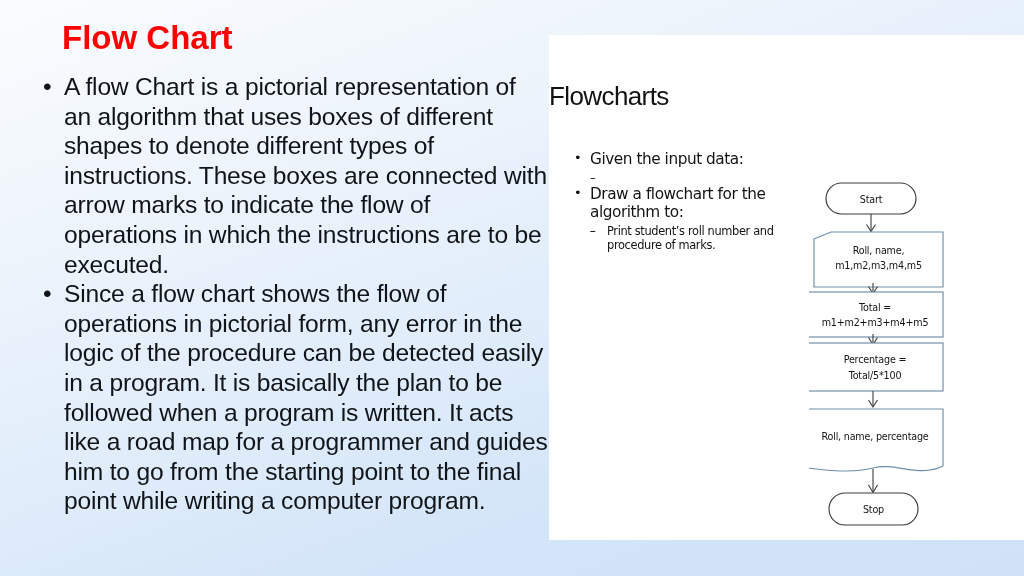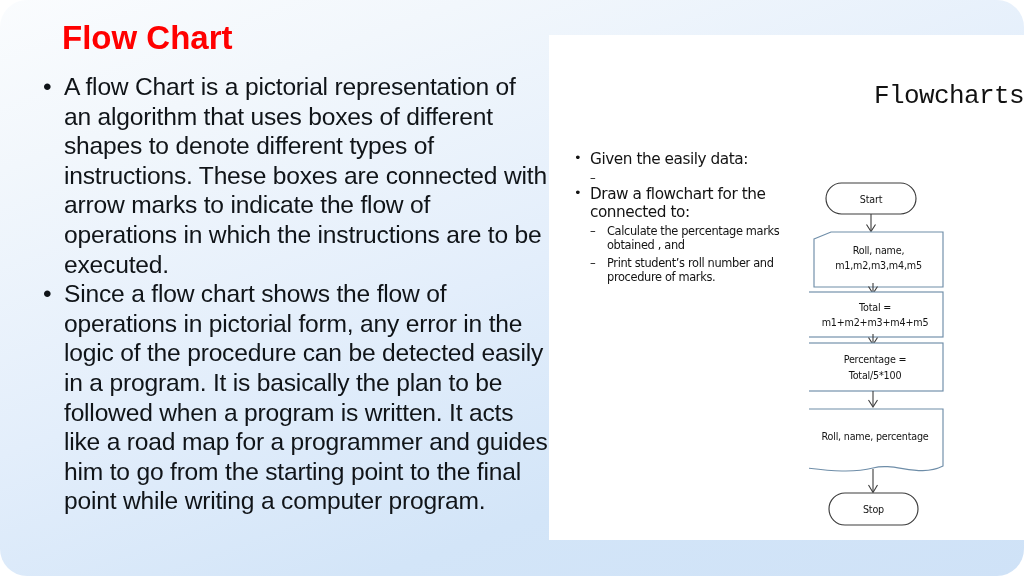--- a/index.html
+++ b/index.html
@@ -11,21 +11,20 @@
     height: 576px;
     overflow: hidden;
     font-family: "Liberation Sans", sans-serif;
   }
   #slide {
     position: relative;
     width: 1024px;
     height: 576px;
     background: linear-gradient(160deg, #fafcfe 0%, #f2f7fc 18%, #e3eefb 48%, #d3e5f8 75%, #cfe2f7 100%);
     overflow: hidden;
-    border-radius: 27px;
   }
 
   
   #left-col {
     position: absolute;
     left: 0;
     top: 0;
     width: 552px;
     height: 576px;
   }
@@ -75,24 +74,24 @@
     width: 475px;
     height: 505px;
     background: #ffffff;
     overflow: hidden;
   }
   #img-title {
     position: absolute;
     left: 0;
     top: 46px;
     width: 475px;
-    text-align: right;
+    text-align: left;
     font-size: 26px;
     color: #121212;
-    font-family: Liberation Mono, monospace;
+    font-family: Liberation Sans, sans-serif;
     letter-spacing: -0.6px;
   }
 
   
   #img-bullets {
     position: absolute;
     left: 22px;
     top: 115px;
     width: 248px;
   }
@@ -186,35 +185,34 @@
   </div>
 
   <div id="slide-image-panel">
 
     <div id="img-title">Flowcharts</div>
 
     <div id="img-bullets">
 
       <div class="img-l1">
         <span class="dot">•</span>
-        <span>Given the easily data:</span>
+        <span>Given the input data:</span>
       </div>
 
       <div class="img-l2">
         <span class="dash">–</span>
       </div>
 
       <div class="img-l1 gap-l1">
         <span class="dot">•</span>
-        <span>Draw a flowchart for the connected to:</span>
+        <span>Draw a flowchart for the algorithm to:</span>
       </div>
 
       <div class="img-l2">
         <span class="dash">–</span>
-        <span>Calculate the percentage marks obtained , and</span>
       </div>
 
       <div class="img-l2">
         <span class="dash">–</span>
         <span>Print student’s roll number and procedure of marks.</span>
       </div>
 
     </div>
 
     <div id="flowchart">

